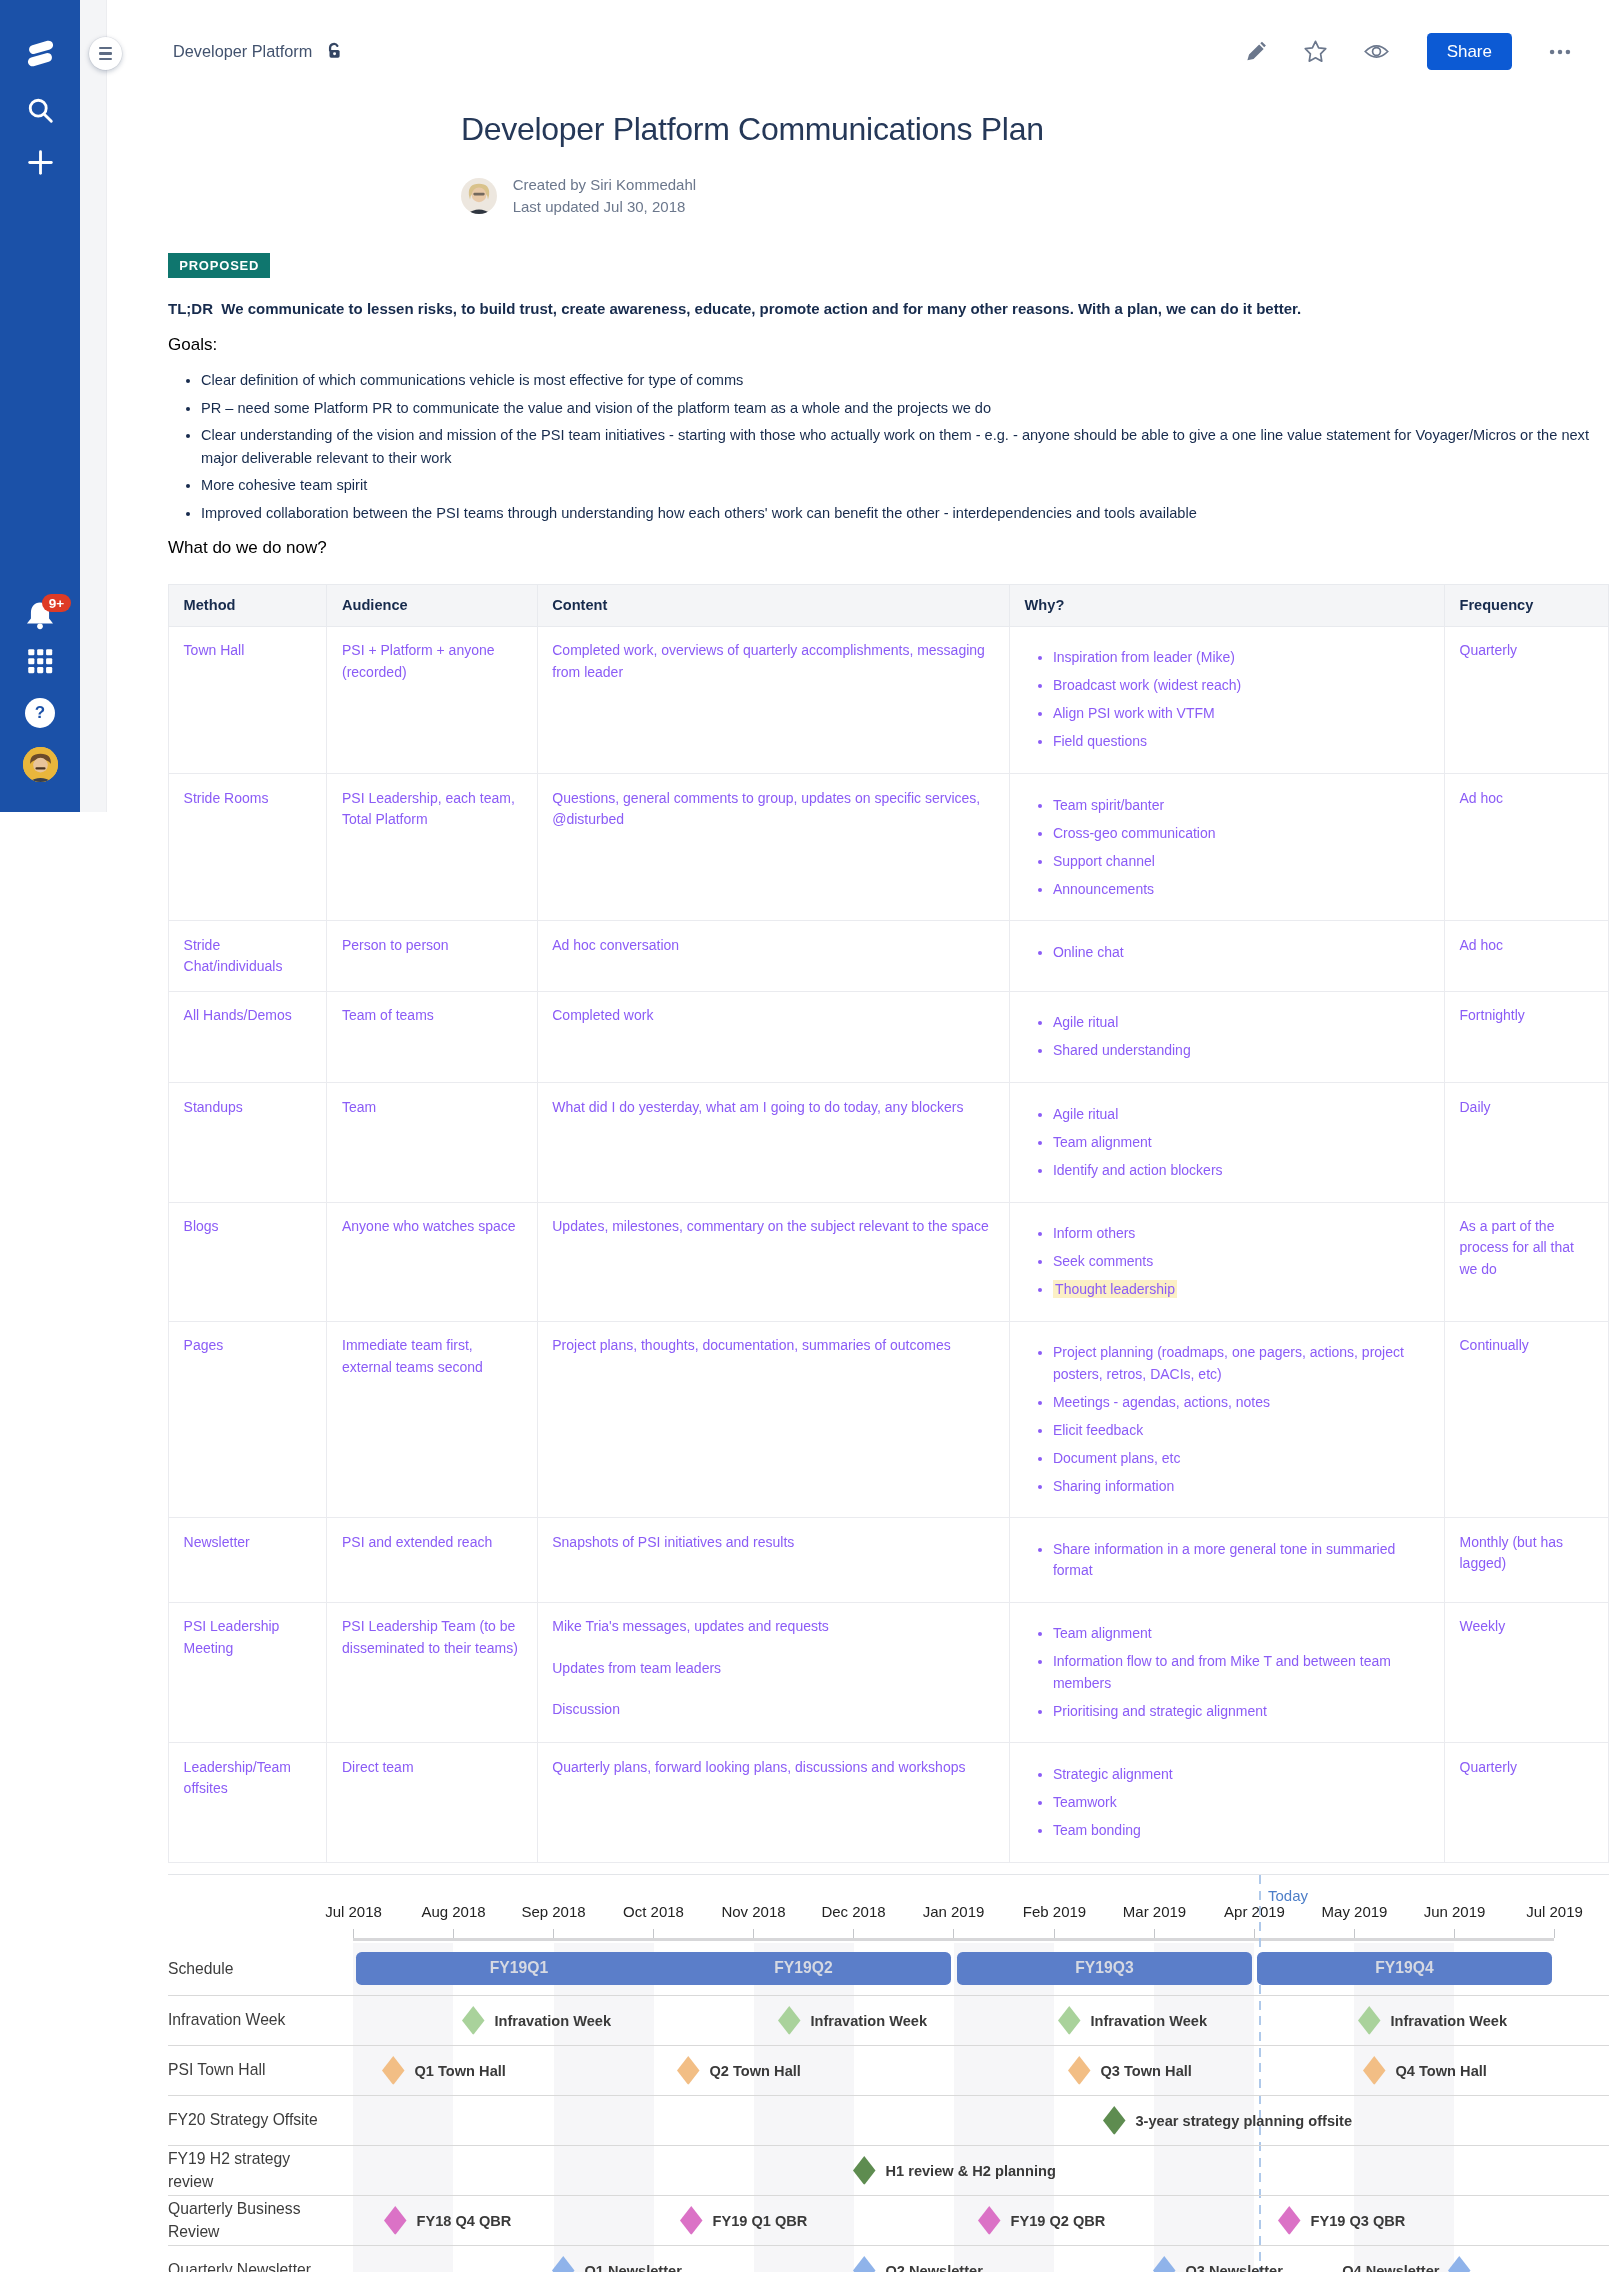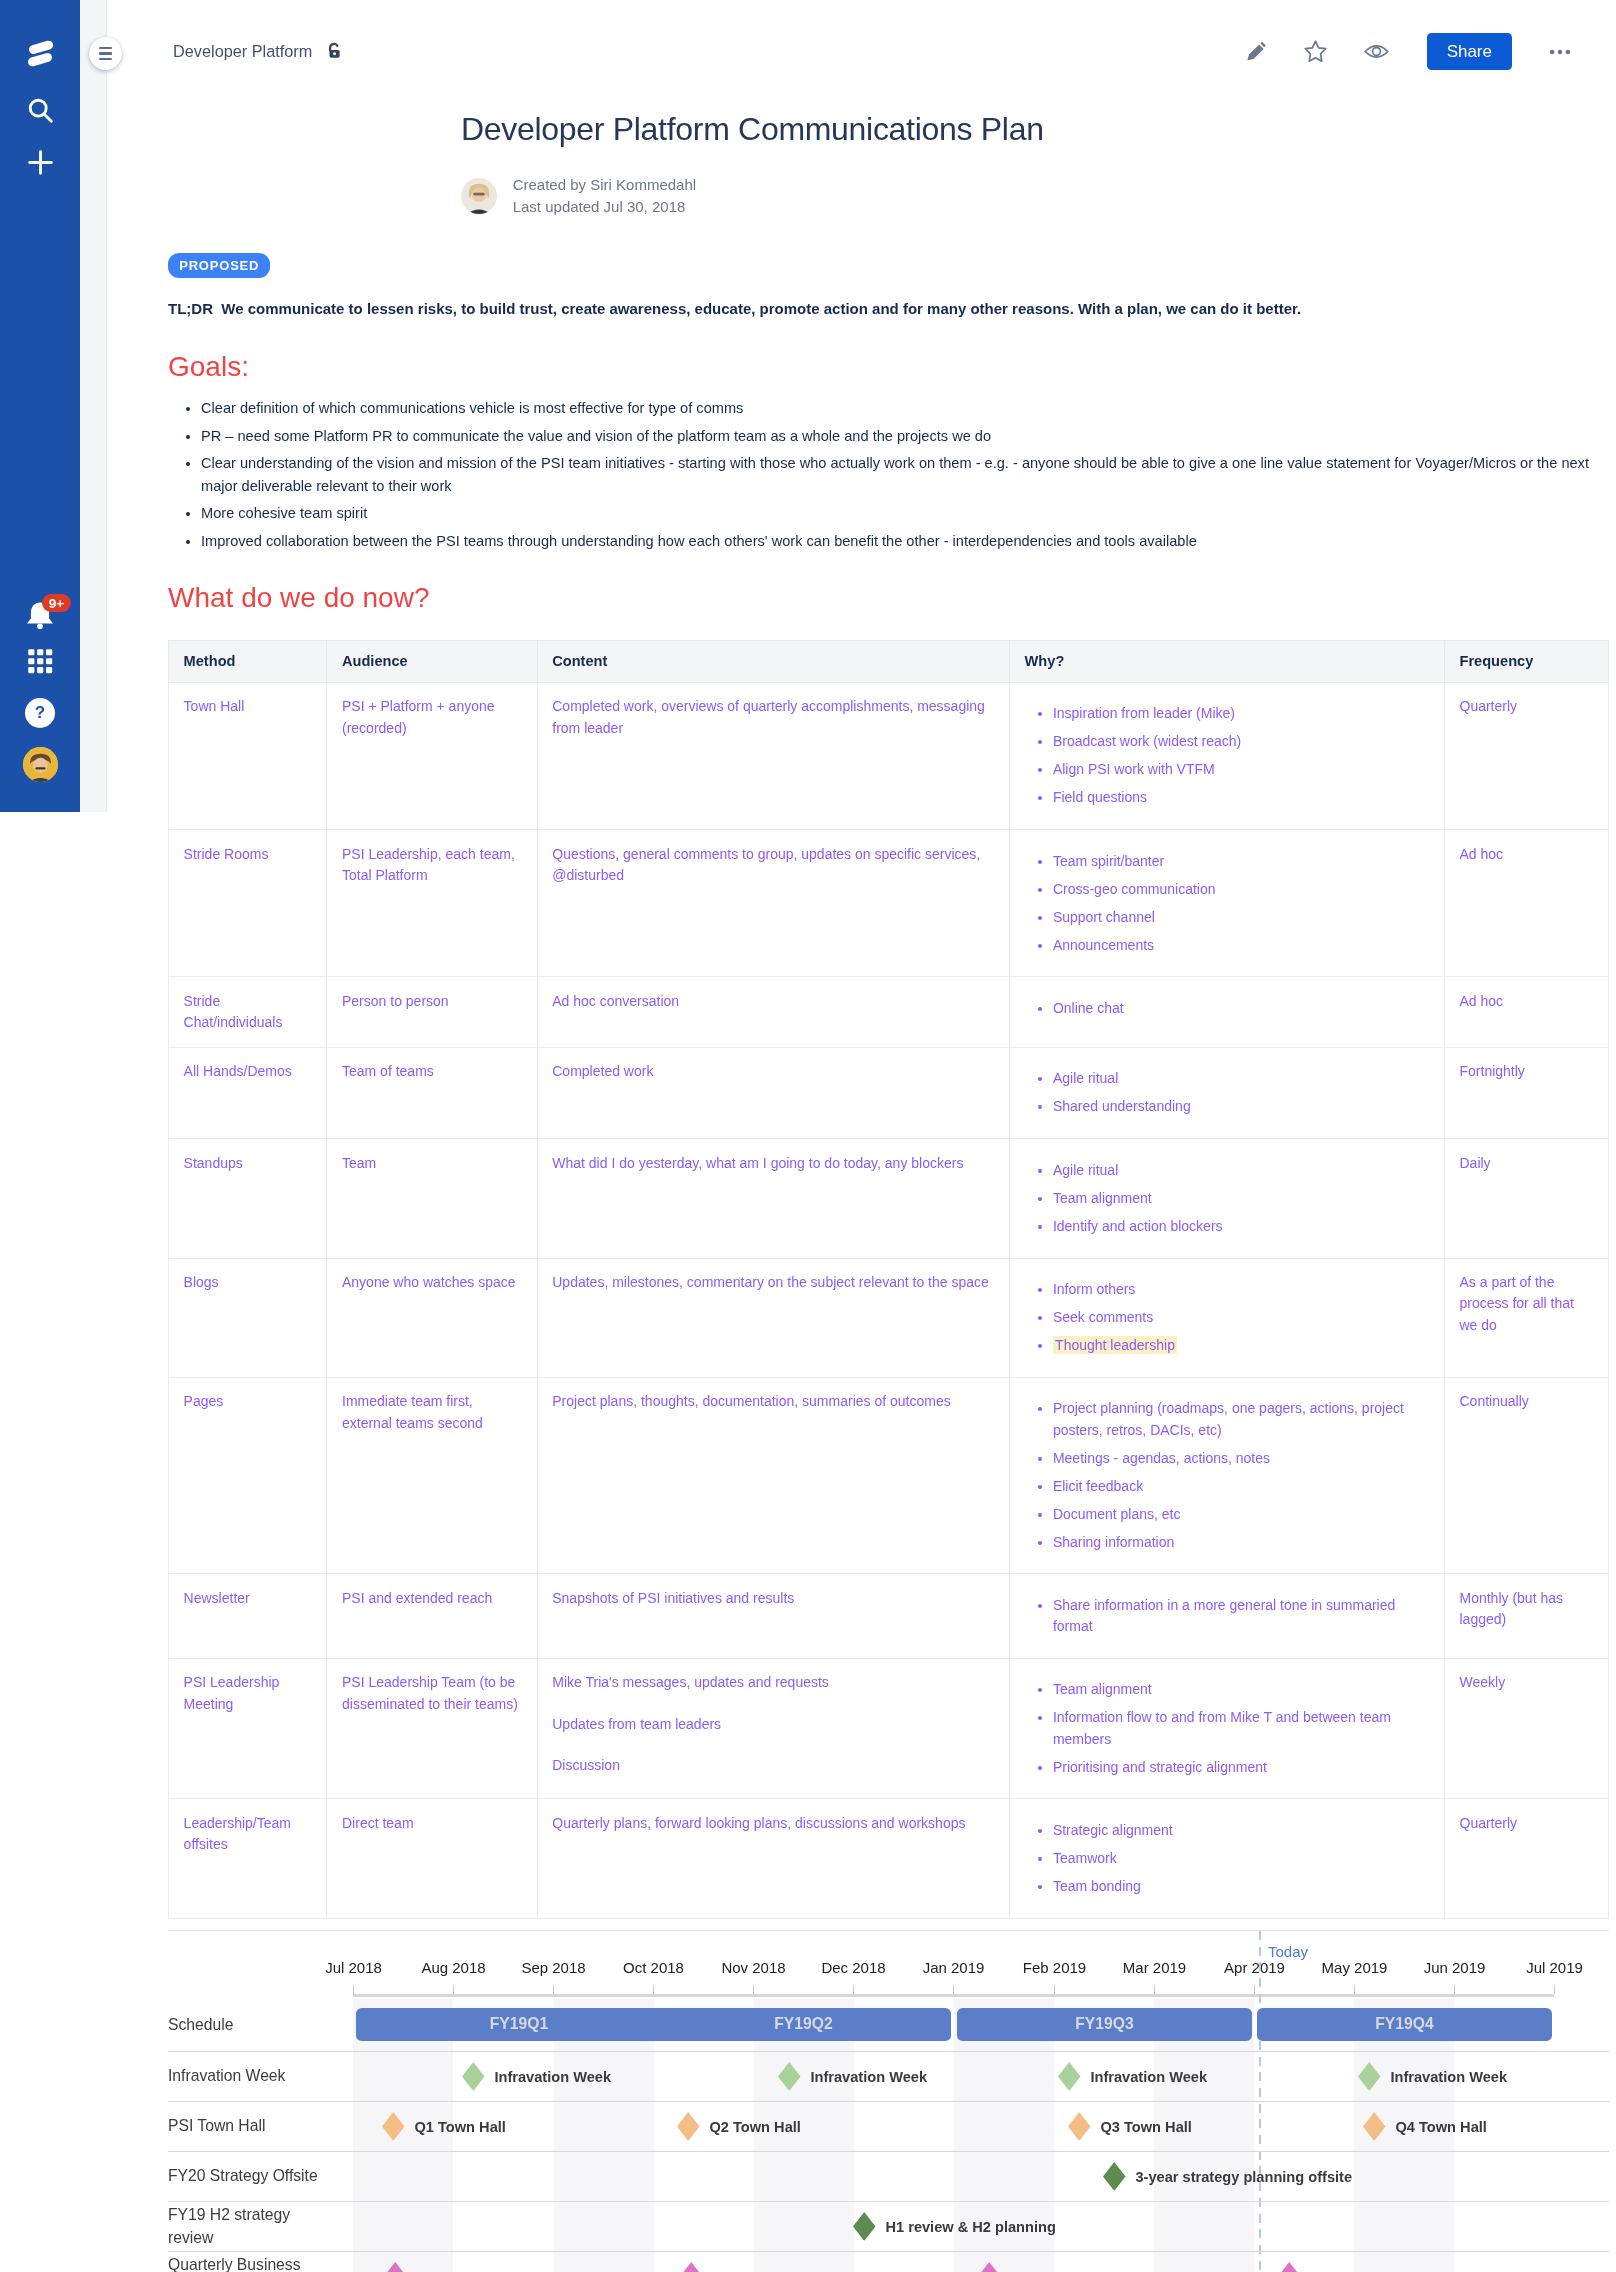--- a/index.html
+++ b/index.html
@@ -28,24 +28,24 @@
   .tb-spacer{flex:1;}
   .tb-icon{margin-left:35px;cursor:pointer;display:flex;align-items:center;}
   .share-btn{margin-left:37px;background:#0C5AD4;color:#fff;border:none;border-radius:4.5px;
     font-family:"Liberation Sans",sans-serif;font-size:17px;padding:8.4px 20px;cursor:pointer;}
   .page-title{margin:20px 0 0 355px;width:921px;font-size:32px;font-weight:500;color:#253858;letter-spacing:-0.3px;}
   .byline{margin:26px 0 0 355px;display:flex;align-items:center;gap:15.7px;}
   .byline-avatar{width:36px;height:36px;border-radius:50%;overflow:hidden;flex:0 0 auto;}
   .byline-text p{margin:0;font-size:15px;line-height:22px;color:#6B778C;}
 
   .article{padding:0 7.9px 0 62px;}
-  .status-badge{display:inline-block;margin-top:35px;background:#3b82f6;color:#fff;font-weight:700;font-size:13px;
-    letter-spacing:0.8px;padding:5px 11.2px;border-radius:11px;}
+  .status-badge{display:inline-block;margin-top:35px;background:#0f766e;color:#fff;font-weight:700;font-size:13px;
+    letter-spacing:0.8px;padding:5px 11.2px;border-radius:0;}
   .tldr{margin:20px 0 0;font-size:15px;font-weight:700;color:#172B4D;line-height:22.5px;}
-  h2{font-size:28px;font-weight:500;color:#ef4444;margin:30px 0 0;}
+  h2{font-size:17px;font-weight:500;color:#000000;margin:14px 0 0;}
   .goals-list{margin:14.6px 0 0;padding-left:33px;}
   .goals-list li{font-size:14.6px;color:#172B4D;line-height:22.5px;margin:5px 0;}
 
   
   table.comms{width:100%;border-collapse:collapse;margin-top:26px;table-layout:fixed;}
   table.comms th{background:#F4F5F7;font-weight:700;font-size:14.6px;color:#172B4D;text-align:left;
     padding:12.4px 14.6px;border:1.1px solid #E8EAEE;}
   table.comms td{vertical-align:top;font-size:14px;color:#8b5cf6;line-height:21.3px;padding:13.5px 14.6px;
     border:1.1px solid #EAEBEF;border-top:1.7px solid #DEE1E6;}
   table.comms td p{margin:0 0 20px;}

